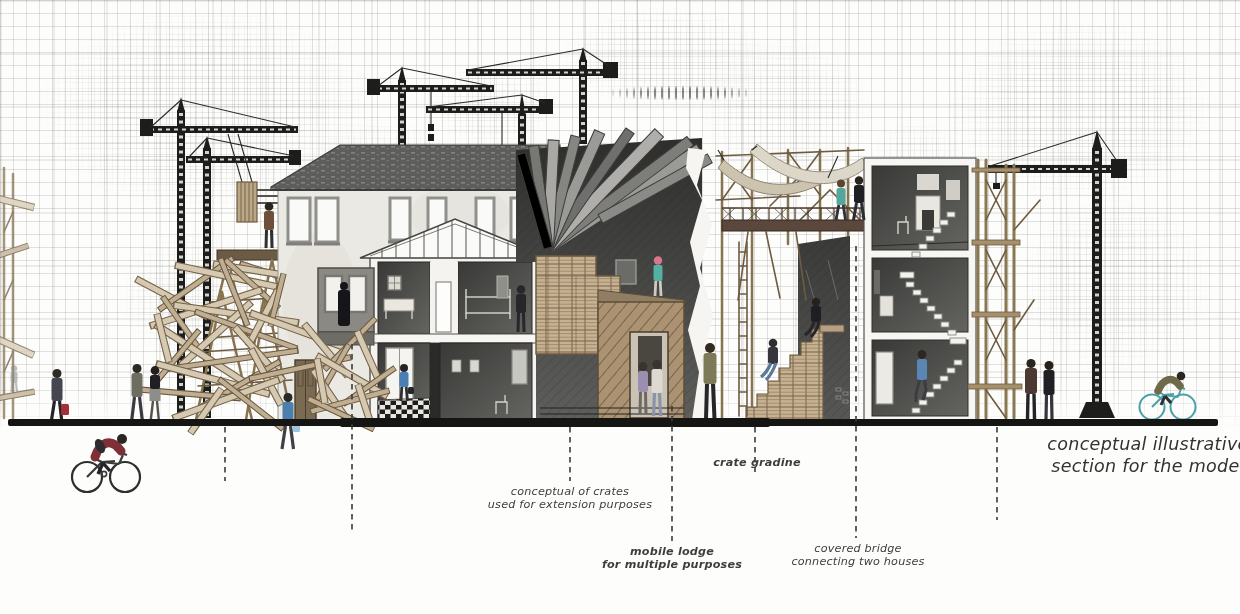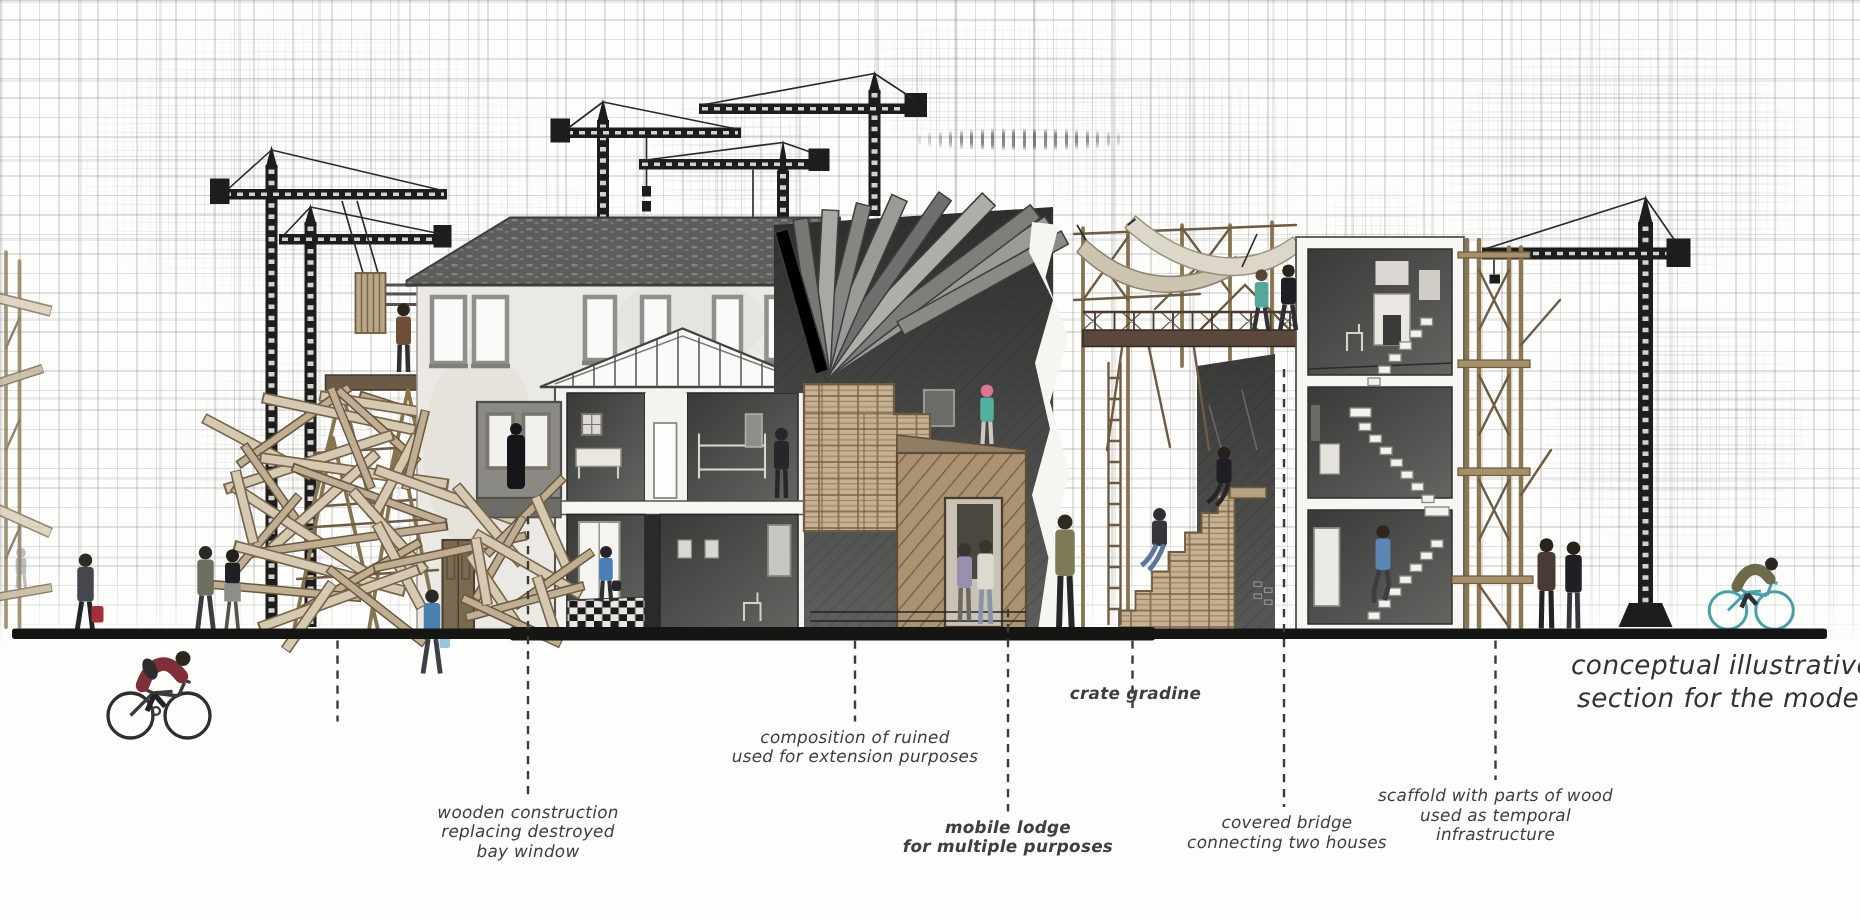--- a/index.html
+++ b/index.html
@@ -581,29 +581,23 @@
       <line class="leader" x1="225" y1="427" x2="225" y2="481"></line>
       <line class="leader" x1="352" y1="344" x2="352" y2="531"></line>
       <line class="leader" x1="570" y1="427" x2="570" y2="481"></line>
       <line class="leader" x1="672" y1="406" x2="672" y2="541"></line>
       <line class="leader" x1="755" y1="427" x2="755" y2="472"></line>
       <line class="leader" x1="856" y1="246" x2="856" y2="538"></line>
       <line class="leader" x1="997" y1="427" x2="997" y2="520"></line>
     </g>
   </svg>
 
-  <div class="anno" style="left:262px;top:535px;width:180px;">wooden construction
-replacing destroyed
-bay window</div>
-  <div class="anno" style="left:460px;top:485px;width:220px;">composition of ruined
+  <div class="anno" style="left:460px;top:485px;width:220px;">conceptual of crates
 used for extension purposes</div>
   <div class="anno" style="left:582px;top:545px;width:180px;font-weight:bold;">mobile lodge
 for multiple purposes</div>
   <div class="anno" style="left:687px;top:456px;width:140px;font-weight:bold;">crate gradine</div>
   <div class="anno" style="left:768px;top:542px;width:180px;">covered bridge
 connecting two houses</div>
-  <div class="anno" style="left:897px;top:524px;width:200px;">scaffold with parts of wood
-used as temporal
-infrastructure</div>
   <div class="title-note" style="left:1038px;top:434px;width:220px;">conceptual illustrative
 section for the model</div>
 
 </div>
 
 </body></html>

